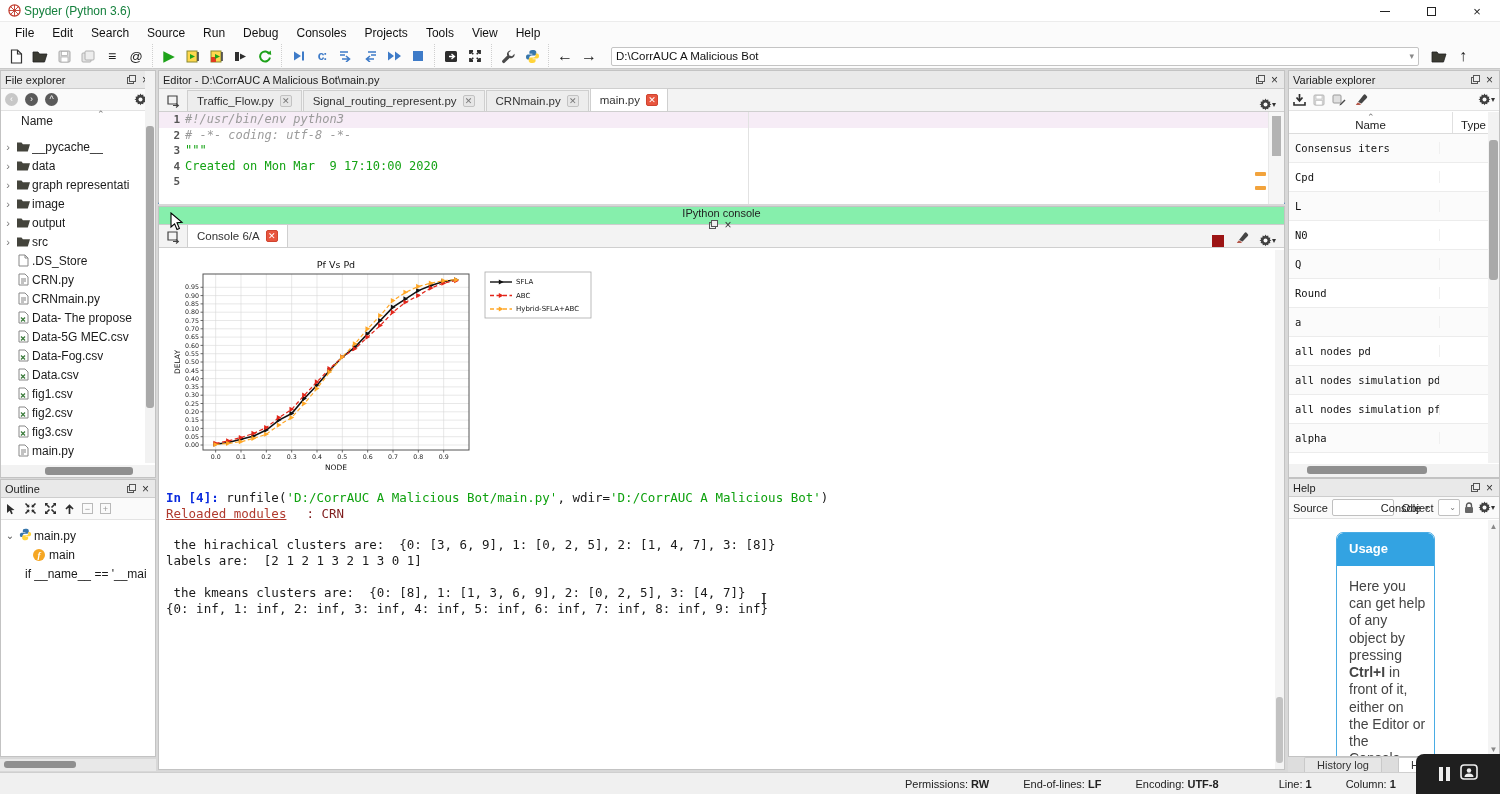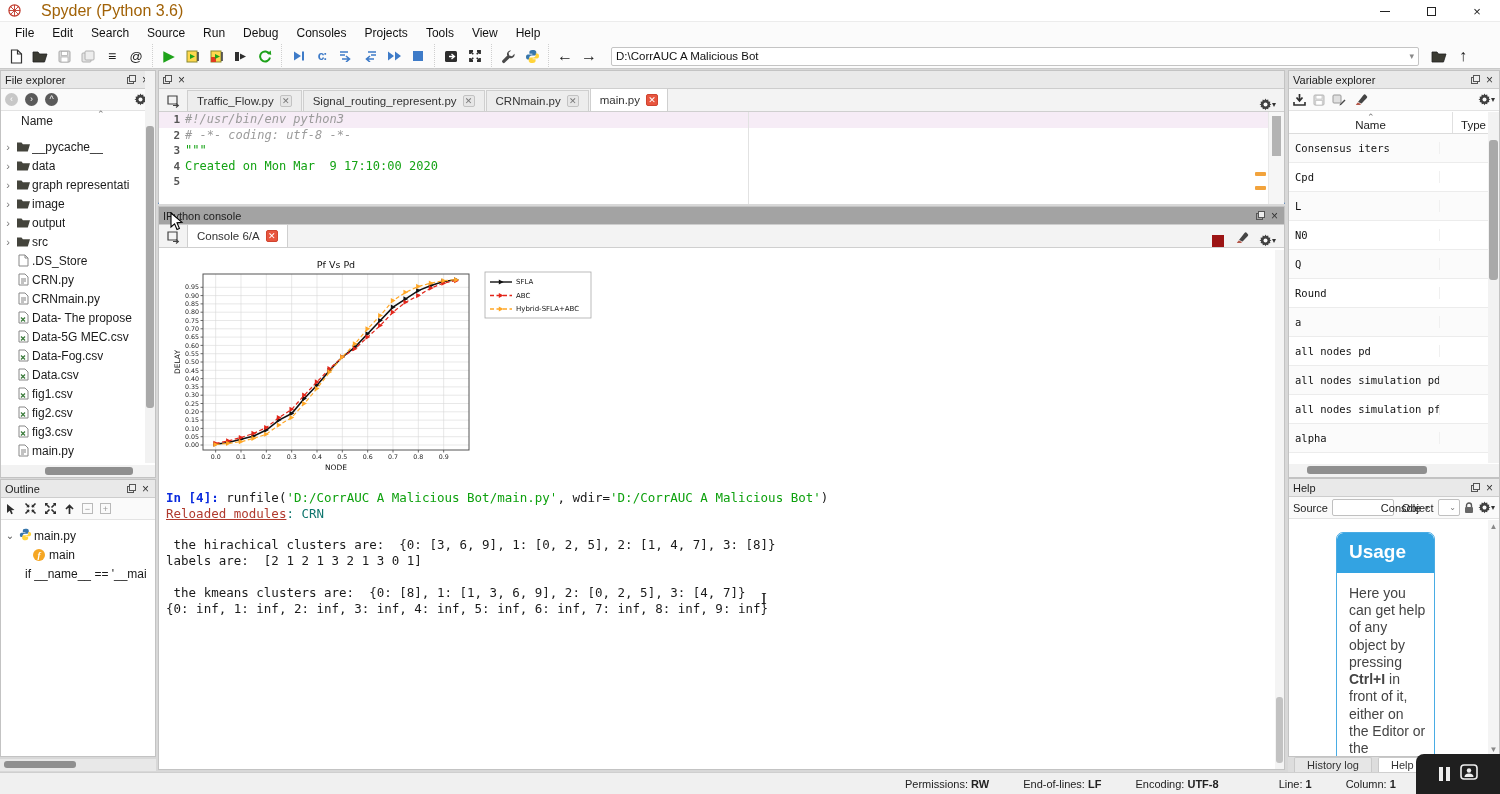--- a/index.html
+++ b/index.html
@@ -2,21 +2,21 @@
 <html><head>
 <meta charset="utf-8">
 <style>
   * { margin:0; padding:0; box-sizing:border-box; }
   html,body { width:1500px; height:794px; overflow:hidden; }
   body { font-family:"Liberation Sans", sans-serif; background:#d8d8d8; color:#1a1a1a; }
   #app { position:relative; width:1500px; height:794px; background:#d8d8d8; }
 
   
   .titlebar { position:absolute; left:0; top:0; width:1500px; height:22px; background:#ffffff; display:flex; align-items:center; border-bottom:1px solid #ececec;}
-  .titlebar .app-title { font-size:16px; margin-left:20px; color:#a16207; }
+  .titlebar .app-title { font-size:12px; margin-left:3px; color:#15803d; }
   .titlebar .spyder-logo { margin-left:8px; display:inline-flex; }
   .win-controls { position:absolute; right:0; top:0; height:22px; display:flex; }
   .win-btn { width:46px; height:22px; display:flex; align-items:center; justify-content:center; font-size:13px; color:#222; }
   .win-btn .minbar { display:block; width:10px; height:0; border-bottom:1.4px solid #222; }
   .win-btn .maxbox { display:block; width:9px; height:9px; border:1.2px solid #222; }
 
   .menubar { position:absolute; left:0; top:22px; width:1500px; height:22px; background:#fbfbfb; display:flex; align-items:center; padding-left:6px; }
   .menu-item { font-size:12px; padding:2px 9px; color:#111; }
 
   .toolbar { position:absolute; left:0; top:44px; width:1500px; height:25px; background:#fbfbfb; border-bottom:1px solid #c9c9c9; display:flex; align-items:center; }
@@ -80,28 +80,28 @@
   .ed-code { white-space:pre; }
   .ed-code.comment { color:#9b9b9b; font-style:italic; }
   .ed-code.string { color:#14a314; }
   .ed-guide { position:absolute; top:0; bottom:0; left:589px; width:1px; background:#e2e2e2; }
   .ed-scroll { position:absolute; right:0; top:0; bottom:0; width:16px; background:#f6f6f6; border-left:1px solid #e8e8e8;}
   .ed-scroll .thumb { position:absolute; left:3px; width:9px; top:4px; height:40px; background:#b3b3b3; }
   .ed-flag { position:absolute; right:18px; width:11px; height:4px; background:#f2a33c; border-radius:1px;}
 
   
   #console-panel { left:158px; top:206px; width:1127px; height:564px; }
-  #console-panel .panel-header { background:#a3a3a3; }
+  #console-panel .panel-header { background:#86efac;flex-direction:column; }
   .console-content { position:absolute; left:0; top:43px; right:0; bottom:0; background:#fff; overflow:hidden; }
   .chart-wrap { position:absolute; left:14px; top:10px; }
   .console-text { position:absolute; left:7px; top:240px; font-family:"DejaVu Sans Mono", monospace; font-size:12.5px; }
   .c-line { height:15.8px; line-height:15.8px; white-space:pre; }
   .seg-prompt { color:#0a2bde; font-weight:bold;margin-top:6px; }
   .seg-string { color:#0ea10e; }
-  .seg-error { color:#0f766e; }
+  .seg-error { color:#7f1d1d;margin-left:20px; }
   .seg-error-u { color:#b03a2e; text-decoration:underline; }
   .stop-sq { width:12px; height:12px; background:#9c1414; }
   .console-vscroll { position:absolute; right:0; top:43px; bottom:0; width:9px; background:#f4f4f4; }
   .console-vscroll .thumb { position:absolute; left:1px; right:1px; bottom:6px; height:66px; background:#c2c2c2; border-radius:3px;}
 
   
   #var-explorer { left:1288px; top:70px; width:212px; height:408px; }
   .ve-table { position:absolute; left:0; top:41px; right:11px; bottom:14px; overflow:hidden; font-family:"DejaVu Sans Mono", monospace; }
   .ve-headrow { display:flex; height:22px; border-bottom:1px solid #dcdcdc; background:#fff; font-family:"Liberation Sans",sans-serif; position:relative;}
   .ve-h { font-size:11.5px; color:#222; display:flex; align-items:flex-end; justify-content:center; padding-bottom:2px; }
@@ -113,26 +113,26 @@
   .ve-name { width:164px; padding-left:6px; border-right:1px solid #f0f0f0; overflow:hidden; white-space:nowrap; }
   .ve-type { flex:1; padding-left:8px; overflow:hidden; white-space:nowrap; }
 
   
   #help-panel { left:1288px; top:478px; width:212px; height:279px; }
   .combo { height:17px; background:#fff; border:1px solid #c0c0c0; border-radius:2px; display:flex; align-items:center; font-size:11px; padding:0 3px; color:#222; }
   .combo .chev { margin-left:auto; color:#777; font-size:8px; padding-left:4px;}
   .help-label { font-size:11px; color:#222; }
   .help-content { position:absolute; left:0; top:41px; right:11px; bottom:0; background:#fff; overflow:hidden; }
   .usage-card { position:absolute; left:47px; top:12px; width:99px; border:1px solid #49ace4; border-radius:7px; background:#fff; overflow:hidden; }
-  .usage-head { background:#33a3e2; color:#fff; font-size:19px; font-weight:bold; padding:8px 11px 10px 12px; border-radius:6px 6px 0 0;}
+  .usage-head { background:#33a3e2; color:#fff; font-size:13px; font-weight:bold; padding:8px 11px 10px 12px; border-radius:6px 6px 0 0;}
   .usage-body { padding:12px 8px 12px 12px; font-size:14px; color:#444; line-height:1.23; }
   .help-vscroll { position:absolute; right:0; top:41px; bottom:0; width:11px; background:#f4f4f4; display:flex; flex-direction:column; justify-content:space-between; align-items:center; font-size:8px; color:#888; padding:2px 0;}
 
   .bottom-tabs { position:absolute; left:1288px; top:757px; width:212px; height:15px; display:flex; background:#dddddd; font-size:11px; }
-  .btab { padding:0 12px; display:flex; align-items:center; color:#333; background:#e6e6e6; border:1px solid #c9c9c9; border-bottom:none; margin-left:6px; border-radius:2px 2px 0 0;}
+  .btab { padding:0 12px; display:flex; align-items:center; color:#333; background:#e6e6e6; border:1px solid #c9c9c9; border-bottom:none; margin-left:16px; border-radius:2px 2px 0 0;}
   .btab.active { background:#fff; }
 
   
   .statusbar { position:absolute; left:0; top:772px; width:1500px; height:22px; background:#f0f0f0; border-top:1px solid #cfcfcf; display:flex; align-items:center; font-size:11px; color:#222; }
   .sb-item { margin-left:34px; white-space:nowrap; }
   .sb-item b { font-weight:bold; }
 
   
   .recorder-overlay { position:absolute; right:0; top:754px; width:84px; height:40px; background:#1f1f1f; border-radius:8px 0 0 0; display:flex; align-items:center; justify-content:center; gap:10px; z-index:50; }
   .pause-icon { display:flex; gap:3px; }
@@ -572,20 +572,21 @@
           <span>if __name__ == '__mai</span>
         </div>
       </div>
   </div>
   <div class="left-hscroll">
       <div class="thumb"></div>
     </div>
 
   <div class="panel" id="editor">
     <div class="panel-header">
+      <span class="ph-title">Editor - D:\CorrAUC A Malicious Bot\main.py</span>
       <span class="ph-icons">
         <span><svg width="9" height="9" viewBox="0 0 9 9">
               <rect x="0.5" y="2.5" width="6" height="6" fill="none" stroke="#555"></rect>
               <rect x="2.5" y="0.5" width="6" height="6" fill="#eee" stroke="#555"></rect>
             </svg></span>
         <span class="close-x">×</span>
       </span>
     </div>
     <div class="tabbar">
       <span class="browse-tabs">

